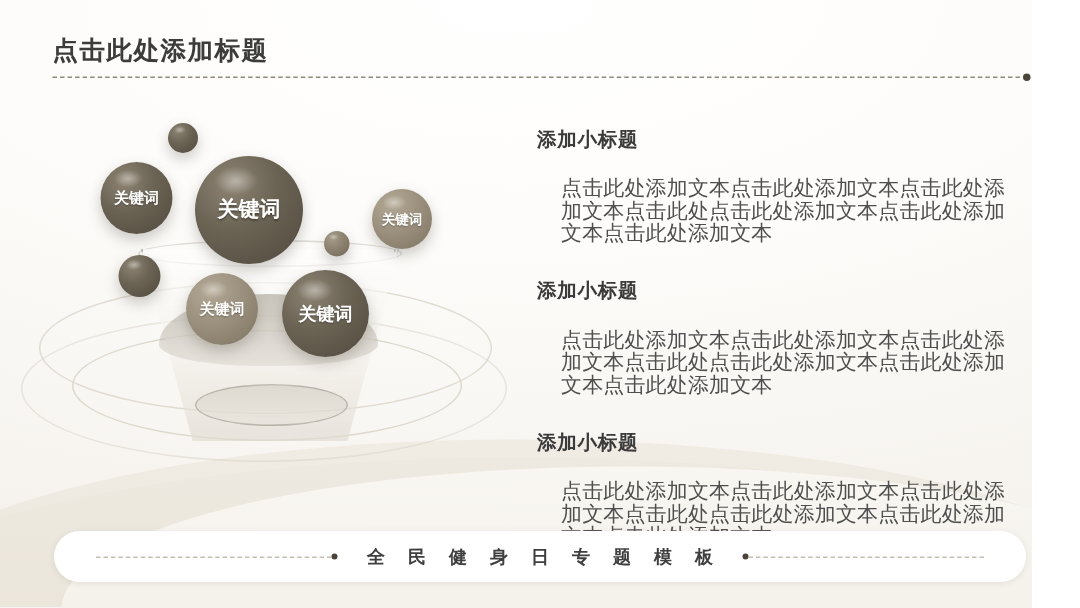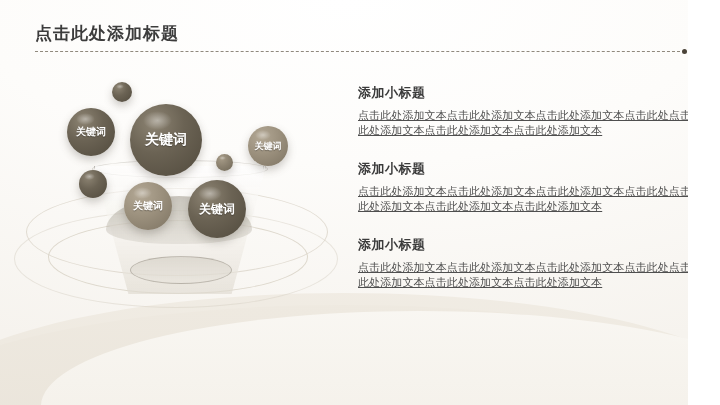--- a/index.html
+++ b/index.html
@@ -118,23 +118,22 @@
   .s3{left:196px;top:84px;width:17px;height:17px;}
 
   
   .panel{position:absolute;left:358px;top:84px;width:336px;}
   .blk{margin-bottom:22px;}
   .blk h3{
     margin:0 0 6px 0;font-size:13px;font-weight:bold;color:#3b3b3b;
     letter-spacing:.5px;
   }
   .blk p{
-    margin:0;font-size:11px;line-height:15px;color:#4f4f4f;
+    margin:16px;font-size:14px;line-height:15px;color:#4f4f4f;
     letter-spacing:.1px;
-    text-decoration:underline;
   }
 
   
   .banner{
     position:absolute;left:36px;bottom:17px;width:648px;height:34px;
     background:#ffffff;border-radius:17px;
     box-shadow:0 1px 4px rgba(120,112,98,.14);
     display:flex;align-items:center;justify-content:center;
   }
   .bn-line{flex:1;height:0;border-top:1px dashed #b6aea0;opacity:.8;margin:0 0;}
@@ -202,14 +201,21 @@
     <div class="blk">
       <h3>添加小标题</h3>
       <p>点击此处添加文本点击此处添加文本点击此处添加文本点击此处点击此处添加文本点击此处添加文本点击此处添加文本</p>
     </div>
     <div class="blk">
       <h3>添加小标题</h3>
       <p>点击此处添加文本点击此处添加文本点击此处添加文本点击此处点击此处添加文本点击此处添加文本点击此处添加文本</p>
     </div>
   </div>
 
+  <div class="banner">
+    <div class="bn-line l"></div>
+    <div class="bn-dot"></div>
+    <div class="bn-text">全 民 健 身 日 专 题 模 板</div>
+    <div class="bn-dot"></div>
+    <div class="bn-line r"></div>
+  </div>
 
 </div>
 
 </body></html>

